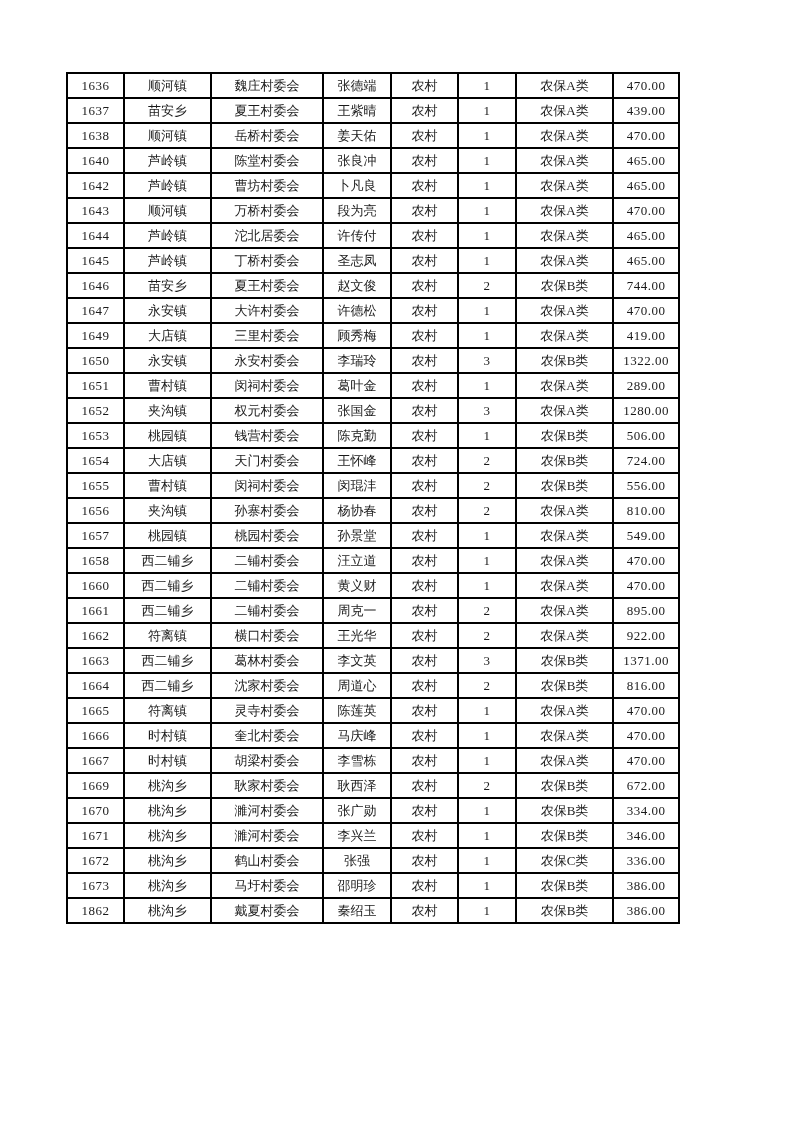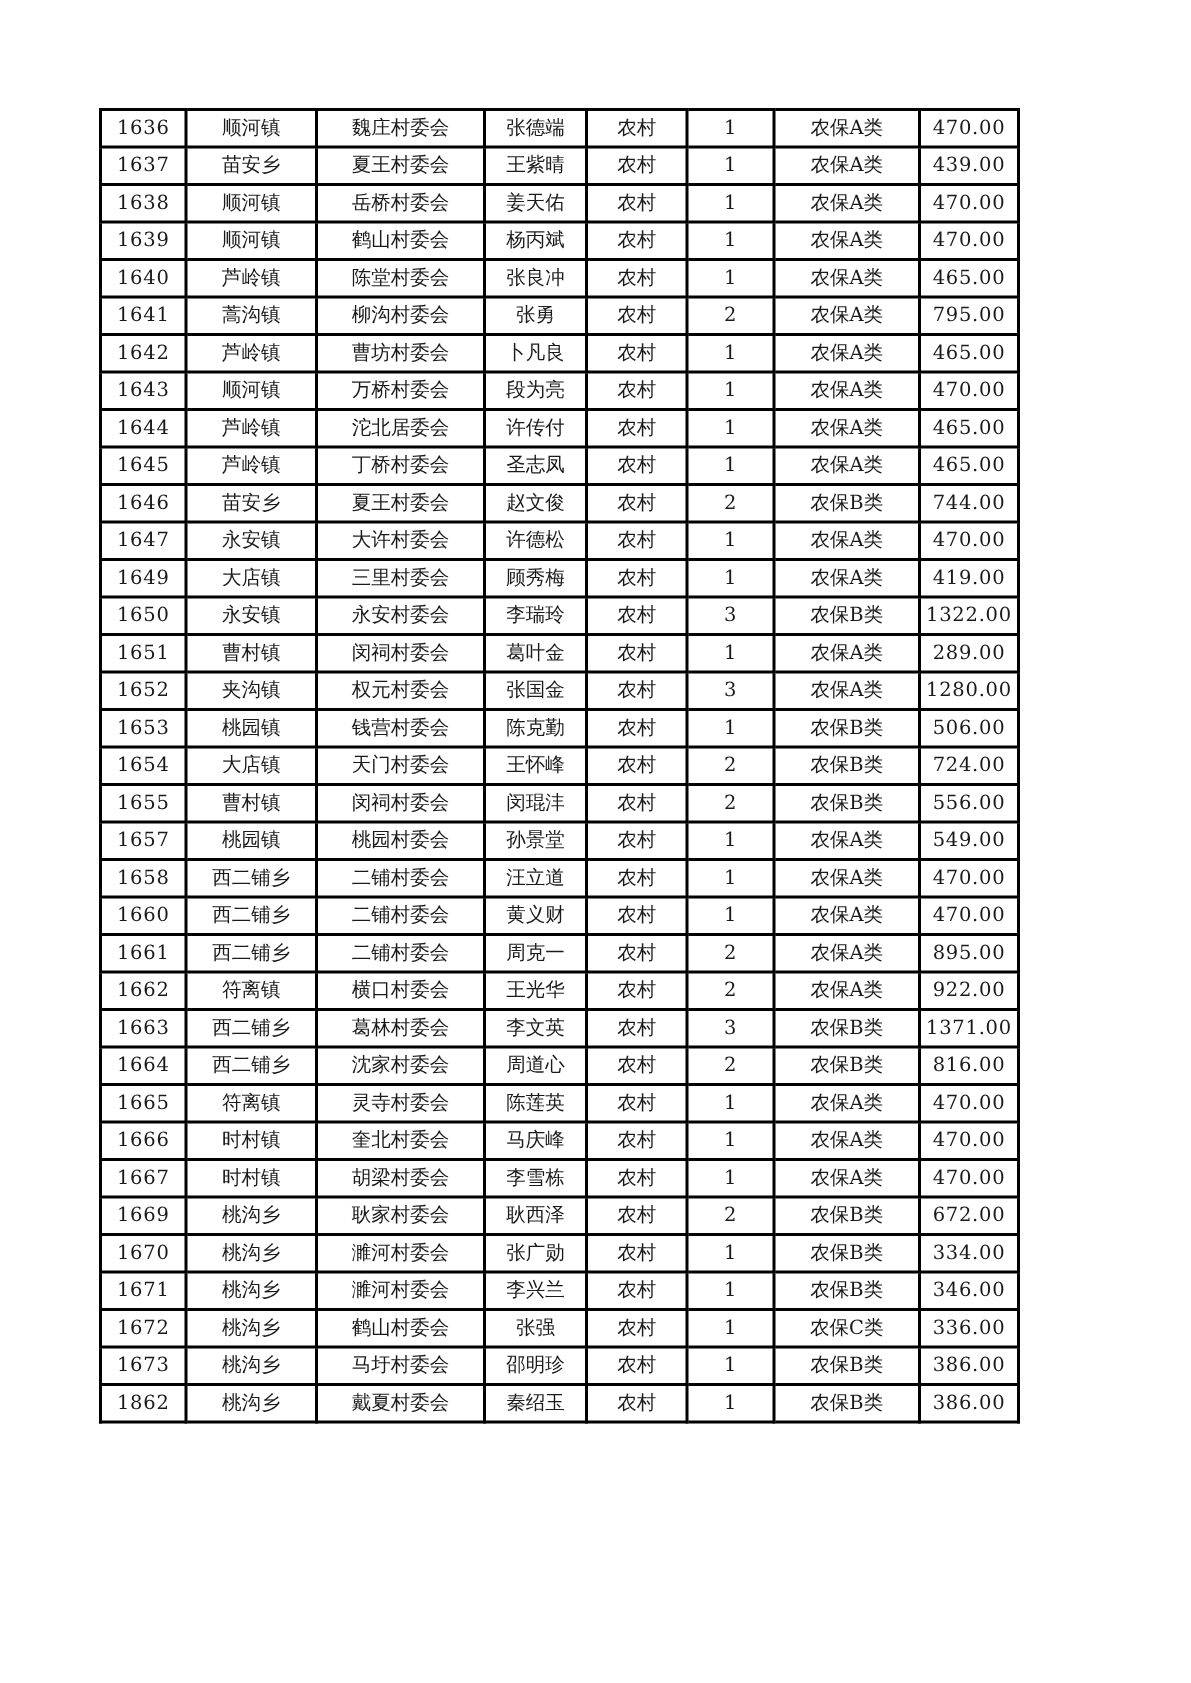--- a/index.html
+++ b/index.html
@@ -20,20 +20,21 @@
     overflow: hidden;
     background: #ffffff;
   }
   table.roster {
     position: absolute;
     left: 66px;
     top: 72px;
     border-collapse: collapse;
     table-layout: fixed;
     border: 2px solid #000000;
+    font-family: Liberation Serif, serif;
   }
   table.roster td {
     border: 2px solid #000000;
     height: 23px;
     line-height: 23px;
     padding: 0;
     margin: 0;
     text-align: center;
     vertical-align: middle;
     font-size: 13px;
@@ -86,50 +87,30 @@
           <td class="num">1638</td>
           <td>顺河镇</td>
           <td>岳桥村委会</td>
           <td>姜天佑</td>
           <td>农村</td>
           <td class="num">1</td>
           <td>农保A类</td>
           <td class="num">470.00</td>
         </tr>
         <tr>
-          <td class="num">1639</td>
-          <td>顺河镇</td>
-          <td>鹤山村委会</td>
-          <td>杨丙斌</td>
-          <td>农村</td>
-          <td class="num">1</td>
-          <td>农保A类</td>
-          <td class="num">470.00</td>
-        </tr>
-        <tr>
           <td class="num">1640</td>
           <td>芦岭镇</td>
           <td>陈堂村委会</td>
           <td>张良冲</td>
           <td>农村</td>
           <td class="num">1</td>
           <td>农保A类</td>
           <td class="num">465.00</td>
         </tr>
         <tr>
-          <td class="num">1641</td>
-          <td>蒿沟镇</td>
-          <td>柳沟村委会</td>
-          <td>张勇</td>
-          <td>农村</td>
-          <td class="num">2</td>
-          <td>农保A类</td>
-          <td class="num">795.00</td>
-        </tr>
-        <tr>
           <td class="num">1642</td>
           <td>芦岭镇</td>
           <td>曹坊村委会</td>
           <td>卜凡良</td>
           <td>农村</td>
           <td class="num">1</td>
           <td>农保A类</td>
           <td class="num">465.00</td>
         </tr>
         <tr>
@@ -244,20 +225,30 @@
         </tr>
         <tr>
           <td class="num">1655</td>
           <td>曹村镇</td>
           <td>闵祠村委会</td>
           <td>闵琨沣</td>
           <td>农村</td>
           <td class="num">2</td>
           <td>农保B类</td>
           <td class="num">556.00</td>
+        </tr>
+        <tr>
+          <td class="num">1656</td>
+          <td>夹沟镇</td>
+          <td>孙寨村委会</td>
+          <td>杨协春</td>
+          <td>农村</td>
+          <td class="num">2</td>
+          <td>农保A类</td>
+          <td class="num">810.00</td>
         </tr>
         <tr>
           <td class="num">1657</td>
           <td>桃园镇</td>
           <td>桃园村委会</td>
           <td>孙景堂</td>
           <td>农村</td>
           <td class="num">1</td>
           <td>农保A类</td>
           <td class="num">549.00</td>

